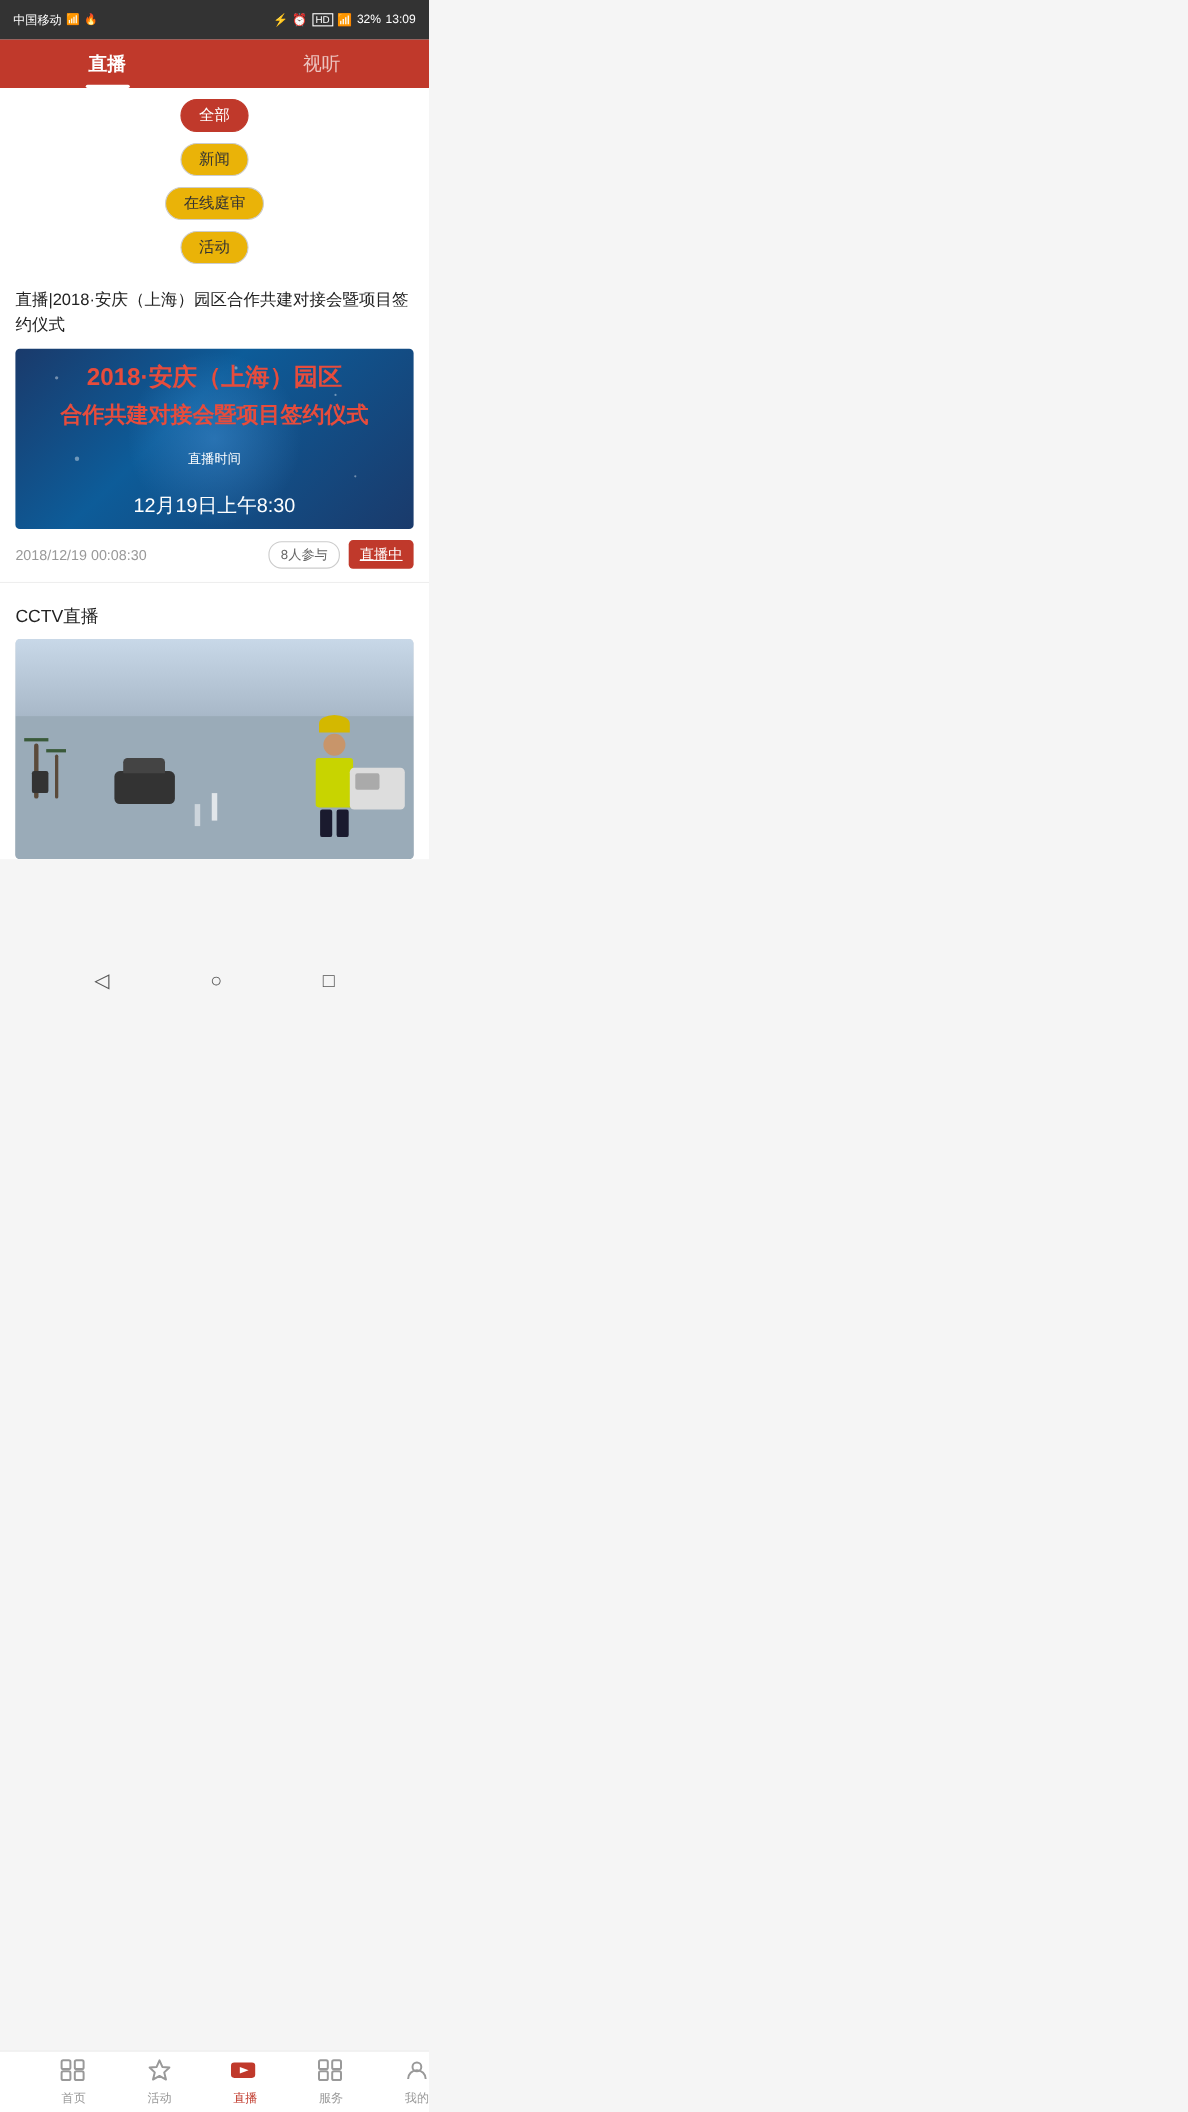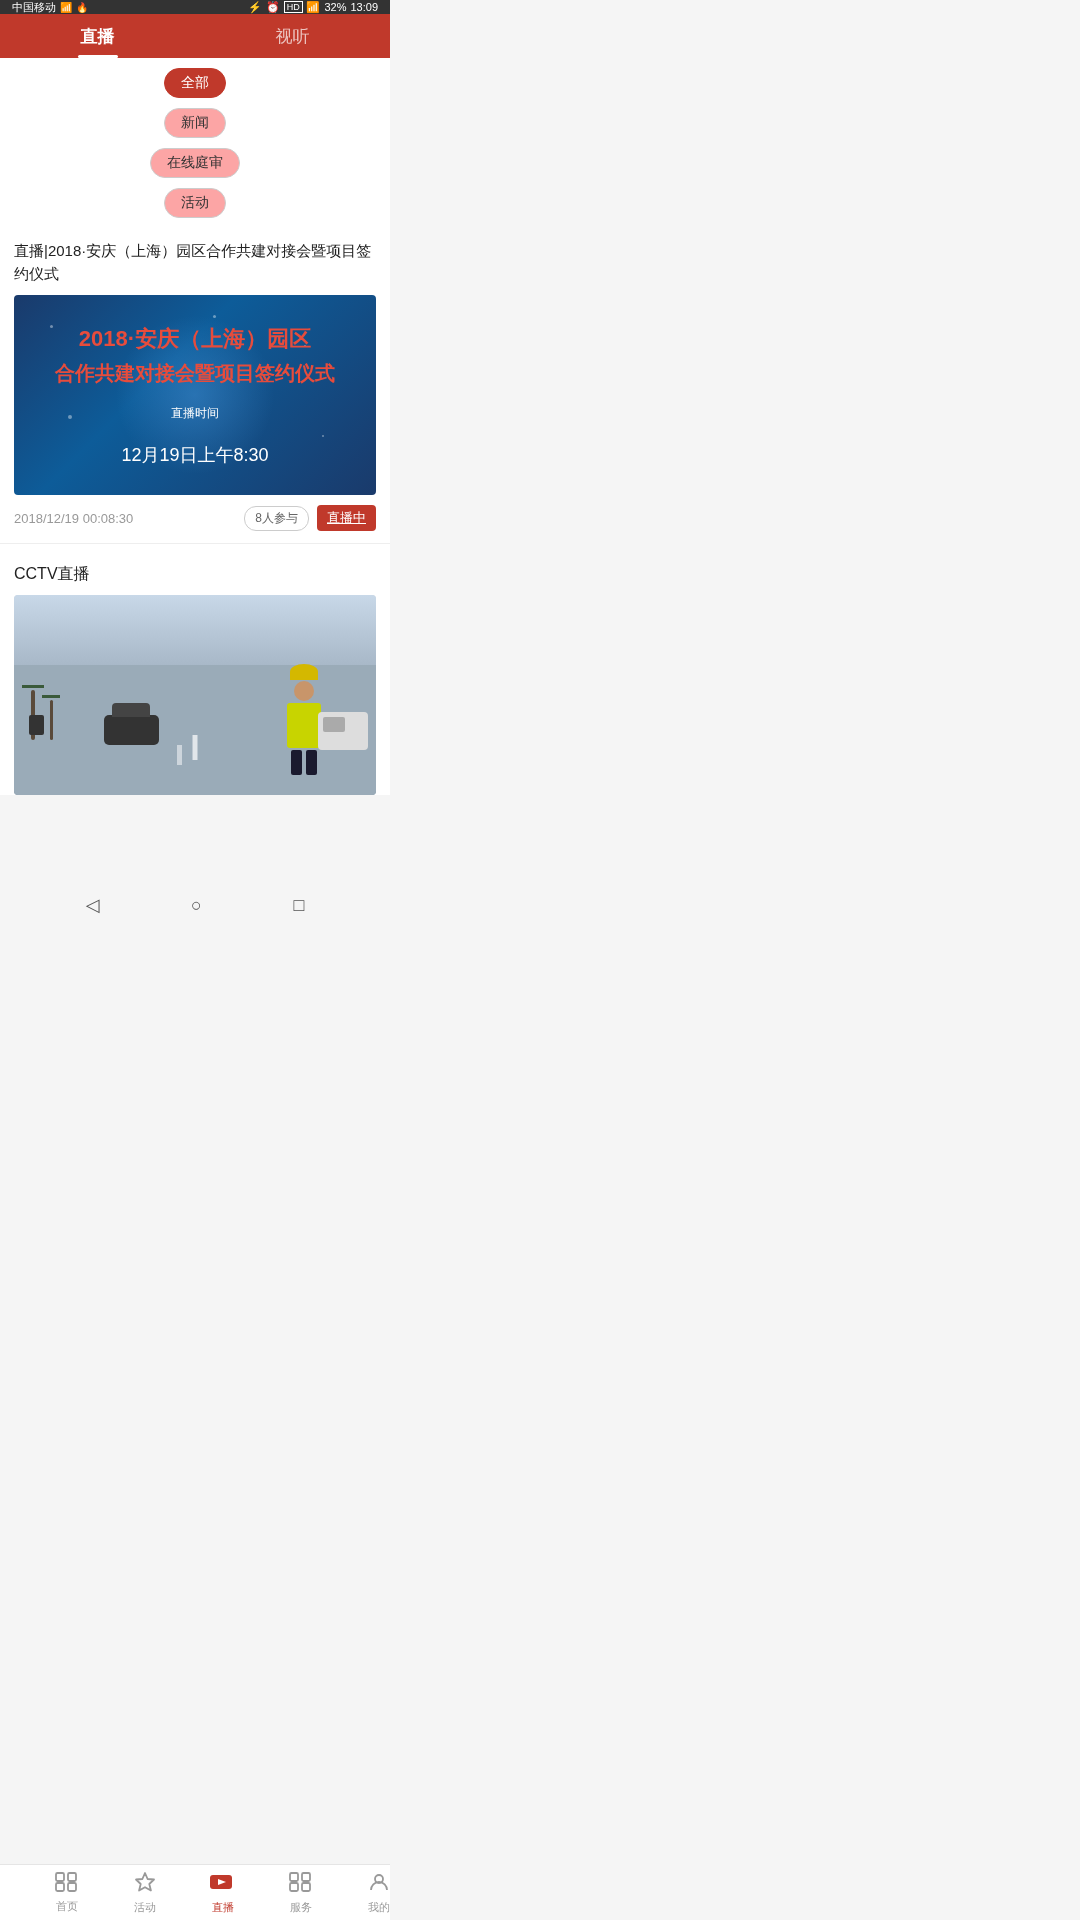--- a/index.html
+++ b/index.html
@@ -15,21 +15,21 @@
 
     
     .status-bar {
       background: #333;
       color: #fff;
       font-size: 11px;
       padding: 4px 12px;
       display: flex;
       justify-content: space-between;
       align-items: center;
-      height: 14px;
+      height: 36px;
     }
     .status-left { display: flex; align-items: center; gap: 4px; }
     .status-right { display: flex; align-items: center; gap: 4px; }
 
     
     .header-tabs {
       background: #c0392b;
       display: flex;
       height: 44px;
     }
@@ -67,21 +67,21 @@
       gap: 10px;
       align-items: center;
       flex-direction: column;
     }
     .filter-btn {
       padding: 5px 16px;
       border-radius: 20px;
       border: 1.5px solid #ccc;
       font-size: 14px;
       color: #333;
-      background: #fca5a5;
+      background: #eab308;
       cursor: pointer;
     }
     .filter-btn.active {
       background: #c0392b;
       border-color: #c0392b;
       color: #fff;
     }
 
     
     .content {
@@ -95,21 +95,21 @@
       border-bottom: 1px solid #eee;
     }
     .article-title {
       font-size: 15px;
       color: #222;
       line-height: 1.5;
       margin-bottom: 10px;
     }
     .article-image {
       width: 100%;
-      height: 200px;
+      height: 164px;
       border-radius: 4px;
       overflow: hidden;
       position: relative;
       background: linear-gradient(135deg, #1a3a6b 0%, #0d5c99 40%, #1a3a6b 100%);
       display: flex;
       flex-direction: column;
       align-items: center;
       justify-content: center;
     }
     .article-image-inner {

